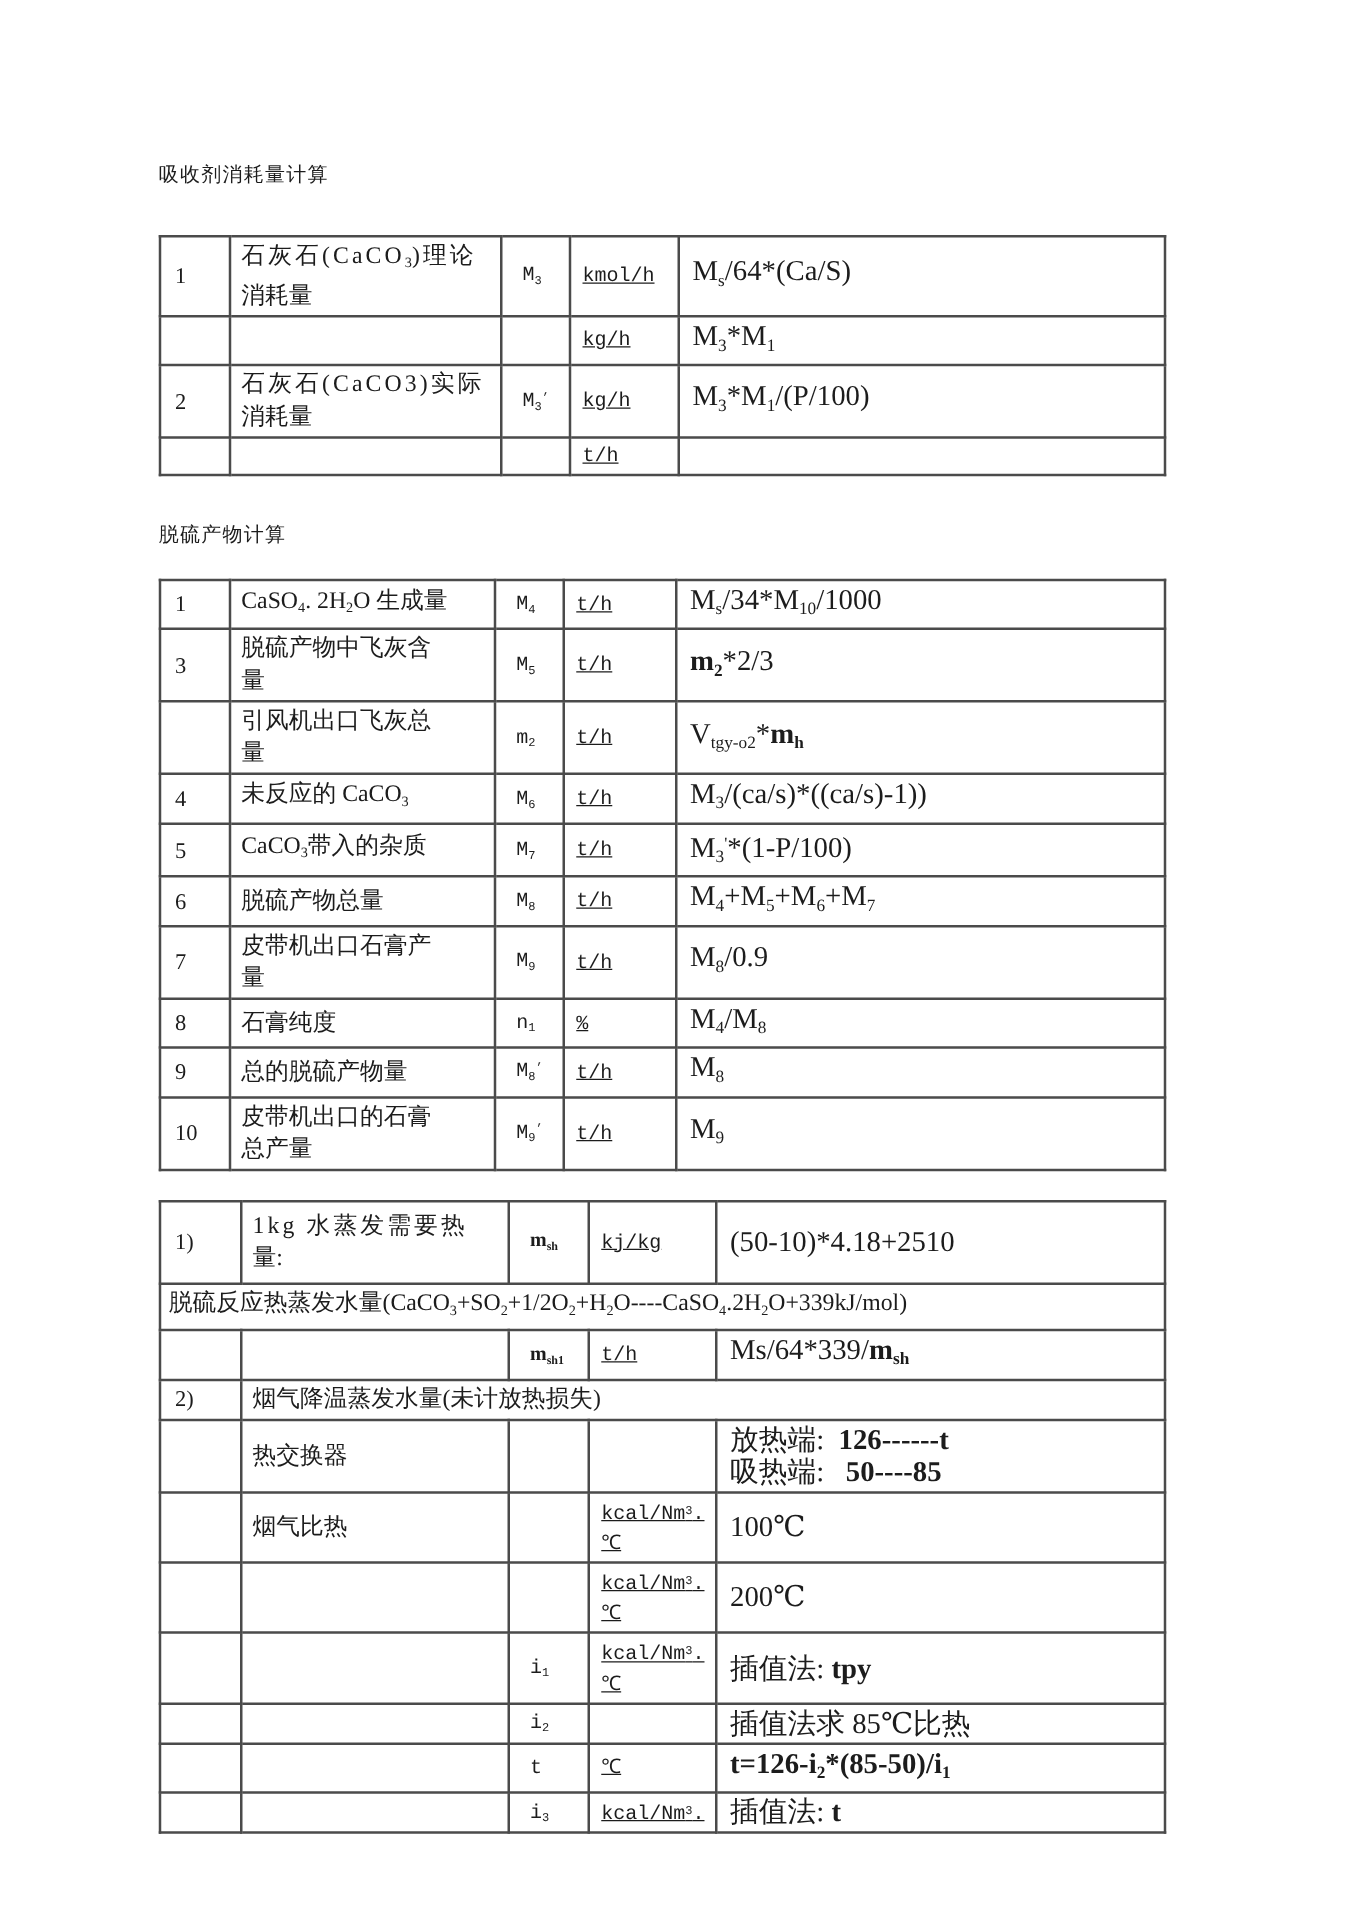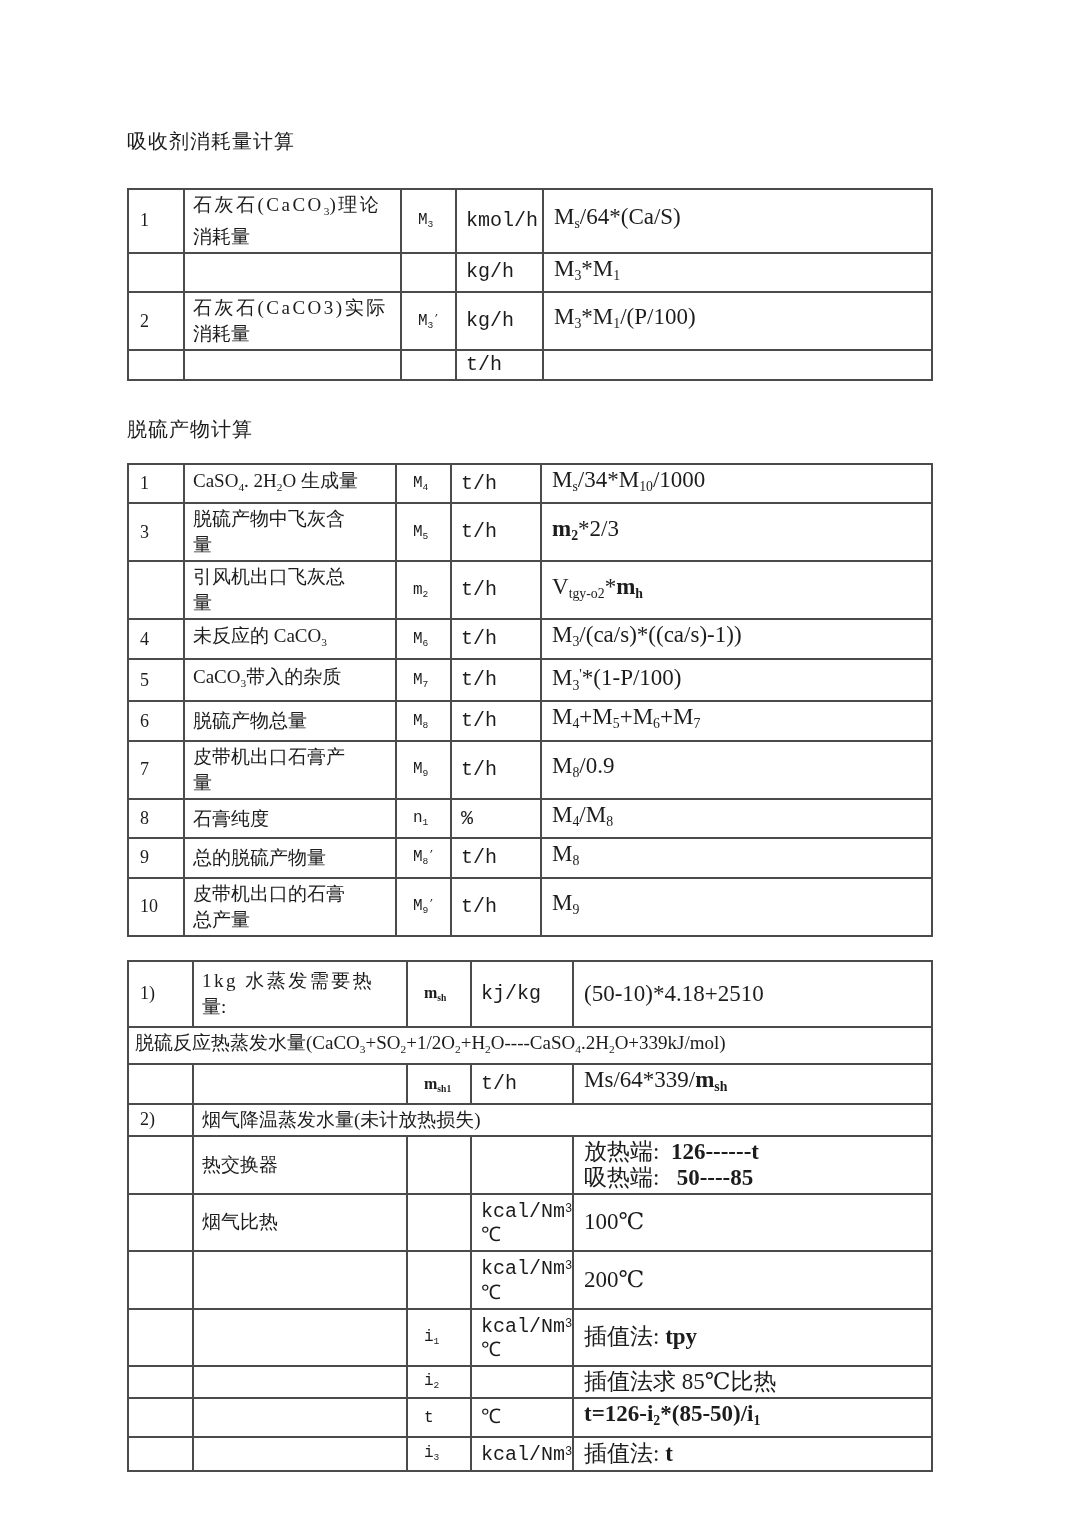--- a/index.html
+++ b/index.html
@@ -2,35 +2,35 @@
 <html><head>
 <meta charset="utf-8">
 <style>
   html,body{margin:0;padding:0;}
   body{
     width:1080px;height:1528px;background:#ffffff;color:#1c1c1c;
     font-family:"Liberation Serif","DejaVu Serif",serif;
     position:relative;overflow:hidden;
   }
   .doc{position:absolute;left:127px;top:130px;width:806px;}
-  .sec-title{font-size:20px;line-height:22px;letter-spacing:1px;}
+  .sec-title{font-size:16px;line-height:22px;letter-spacing:1px;}
   .title-products{margin-top:37px;}
   table.t{border-collapse:collapse;table-layout:fixed;width:804px;}
   table.t1{margin-top:36px;}
   table.t2{margin-top:23px;}
   table.t3{margin-top:23px;}
   td{
     border:2px solid #4b4b4b;vertical-align:middle;
     padding:2px 4px 2px 10px;overflow:hidden;
   }
   
   .col0{font-size:18px;padding-left:11px;}
   .col1{font-size:19px;line-height:26px;padding-left:8px;}
   .col2{font-family:"Liberation Mono","DejaVu Sans Mono",monospace;font-size:16px;padding-left:16px;}
-  .col3{font-family:"Liberation Mono","DejaVu Sans Mono",monospace;font-size:20px;line-height:24px;padding-left:9px;}
+  .col3{font-family:"Liberation Mono","DejaVu Sans Mono",monospace;font-size:16px;line-height:24px;padding-left:9px;text-decoration:underline;}
   .col4{font-size:23px;line-height:26px;white-space:pre-wrap;}
   .pl6{padding-left:6px;font-size:19px;line-height:26px;white-space:pre-wrap;font-family:Liberation Serif, serif;}
   .no-bb{border-bottom:none;}
   
   .seg-n{}
   .seg-j{letter-spacing:2.5px;}
   .seg-s{font-size:0.6em;vertical-align:-0.32em;}
   .seg-p{font-size:0.6em;vertical-align:0.45em;}
   .seg-b{font-weight:bold;font-family:"Liberation Serif","DejaVu Serif",serif;}
   .seg-bs{font-weight:bold;font-family:"Liberation Serif","DejaVu Serif",serif;font-size:0.6em;vertical-align:-0.32em;}

